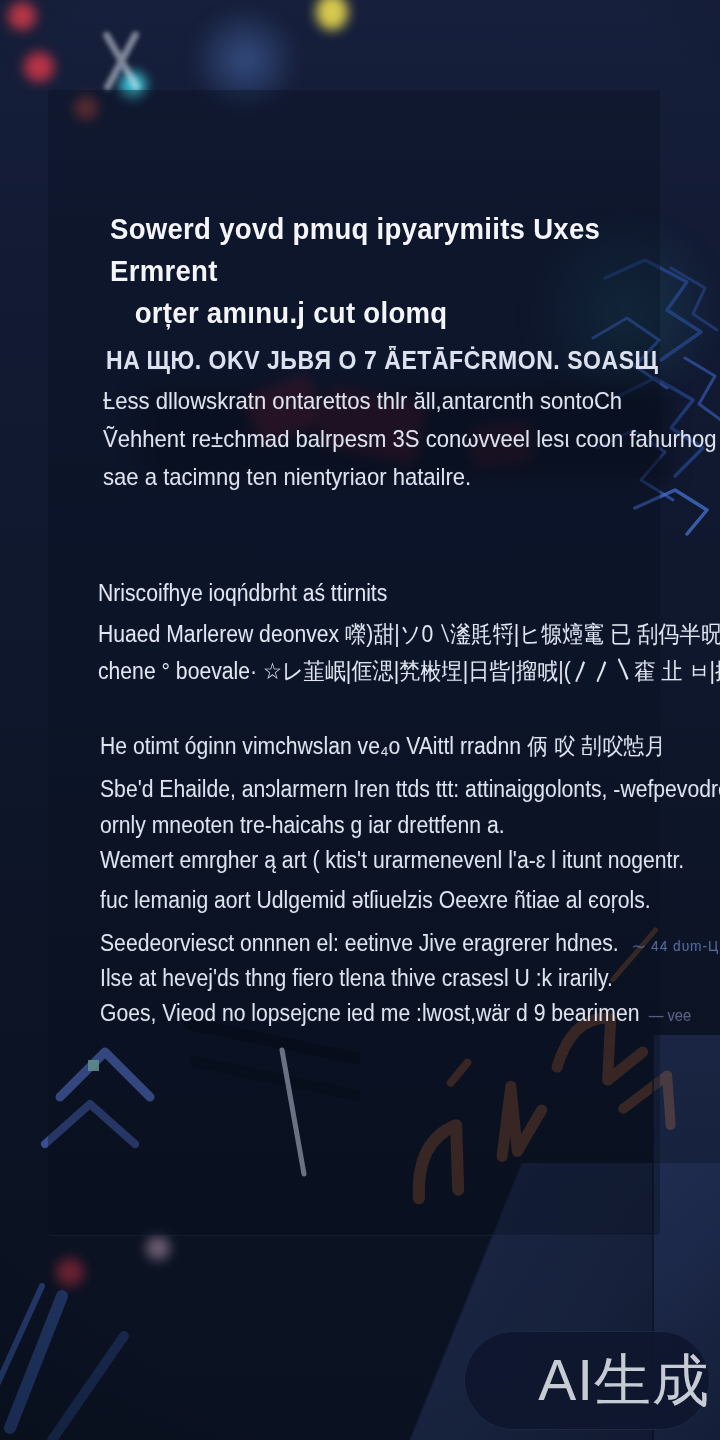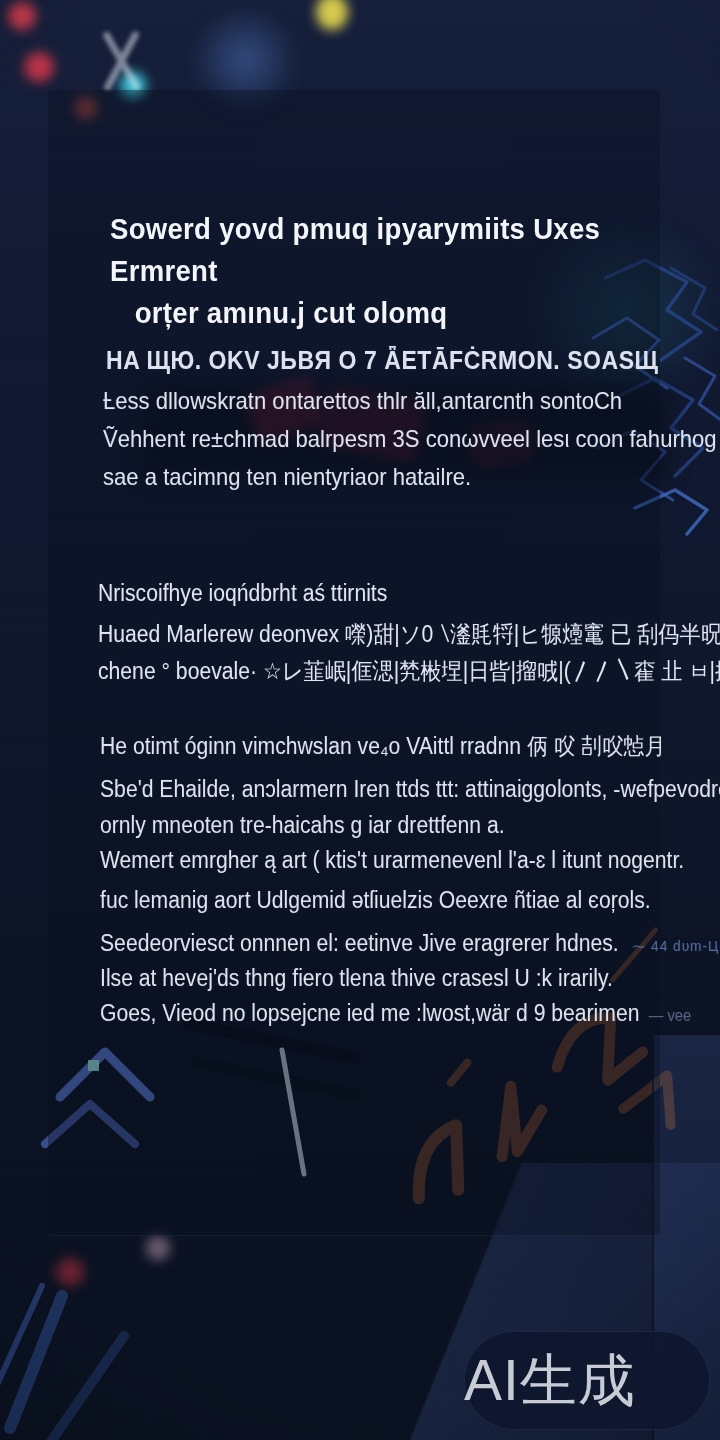--- a/index.html
+++ b/index.html
@@ -66,21 +66,21 @@
   .lline{left:50px;font-size:23px;color:#e2e6f0;}
   .ll0{top:490px;}.ll1{top:529px;}.ll2{top:566px;}
   .pline{left:52px;font-size:23px;color:#dfe3ed;}
   .p0{top:641px;}.p1{top:686px;}.p2{top:722px;}.p3{top:757px;}
   .p4{top:797px;}.p5{top:840px;}.p6{top:875px;}.p7{top:910px;}
   .suffix-blue{font-size:15px;color:#5b74a8;margin-left:14px;opacity:.9;letter-spacing:1px;}
   .suffix-purple{font-size:16px;color:#6b6f96;margin-left:10px;opacity:.85;}
 
   .watermark{position:absolute;left:464px;top:1331px;width:246px;height:99px;border-radius:50px;
     background:rgba(14,23,46,.92);box-shadow:inset 0 0 0 1px rgba(70,90,140,.25);
-    color:#c7ccd4;font-size:57px;line-height:99px;text-align:left;letter-spacing:1px;}
+    color:#c7ccd4;font-size:57px;line-height:99px;text-align:right;letter-spacing:1px;}
 </style>
 </head>
 <body>
 
 <div style="position:absolute;inset:0;">
 
   <div class="layer bokeh b1"></div>
   <div class="layer bokeh b2"></div>
   <div class="layer bokeh b3"></div>
   <div class="layer bokeh b4"></div>

